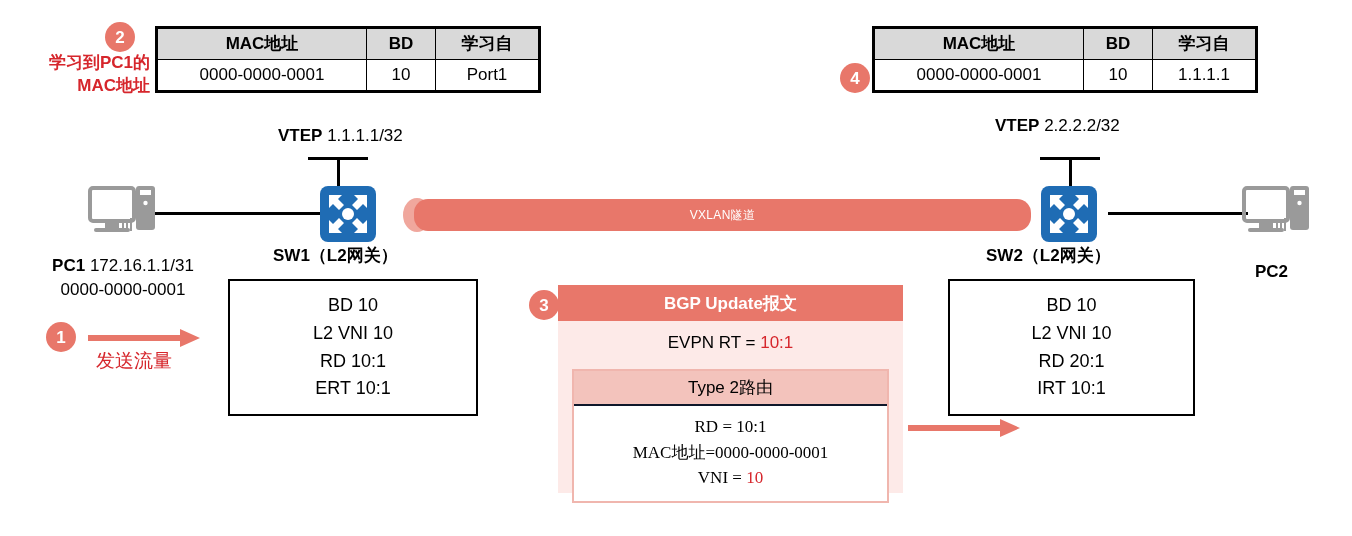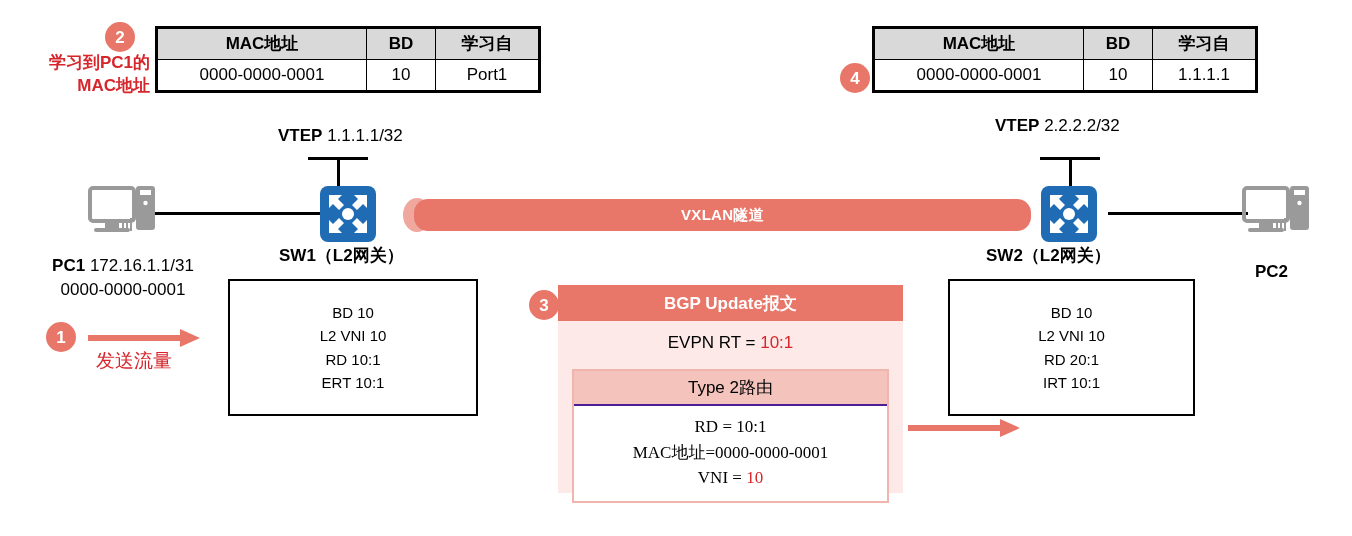--- a/index.html
+++ b/index.html
@@ -61,32 +61,32 @@
   .dev-label{font-size:17px;font-weight:bold;white-space:nowrap;}
   .pc-label{font-size:17px;white-space:nowrap;line-height:1.4;text-align:center;}
   .pc-label b{font-weight:bold;}
 
   
   .tunnel{
     background:#e8776a;border-radius:14px;
     display:flex;align-items:center;justify-content:center;
   }
   .tunnel-label{
-    color:#fff;font-size:15px;font-weight:bold;letter-spacing:.3px;
+    color:#fff;font-size:12px;font-weight:normal;letter-spacing:.3px;
   }
   .tunnel-cap{
     background:#f0a79d;border-radius:50%;
   }
 
   
   .cfg-box{
     border:2px solid #000;background:#fff;
     display:flex;flex-direction:column;
     align-items:center;justify-content:center;
-    font-size:15px;line-height:1.55;
+    font-size:18px;line-height:1.55;
   }
 
   
   .bgp-panel{background:#fdeae8;}
   .bgp-header{
     background:#e8776a;color:#fff;
     font-size:17px;font-weight:bold;
     display:flex;align-items:center;justify-content:center;
     height:36px;
   }
@@ -97,21 +97,21 @@
   .val-red{color:#d6262c;}
   .type2{
     border:2px solid #f0b6ae;
     margin:0 14px;
     background:#fff;
   }
   .type2-head{
     background:#f3c3bc;
     text-align:center;font-size:17px;
     padding:5px 0;
-    border-bottom:2px solid #4c1d95;
+    border-bottom:2px solid #0f172a;
   }
   .type2-body{
     text-align:center;font-size:17px;
     padding:8px 0 10px 0;line-height:1.5;
     background:#fff;
     font-family:Liberation Serif, serif;
   }
 </style>
 </head>
 <body>
@@ -160,21 +160,21 @@
     <circle cx="28" cy="28" r="6" fill="#fff"></circle>
     <g fill="#fff">
       <path d="M9 9 L22 9 L18 13 L24 19 L19 24 L13 18 L9 22 Z"></path>
       <path d="M47 9 L47 22 L43 18 L37 24 L32 19 L38 13 L34 9 Z"></path>
       <path d="M9 47 L9 34 L13 38 L19 32 L24 37 L18 43 L22 47 Z"></path>
       <path d="M47 47 L34 47 L38 43 L32 37 L37 32 L43 38 L47 34 Z"></path>
     </g>
   </svg>
 </div>
 
-<div class="abs dev-label" style="left:279px;top:244px;">SW1（L2网关）</div>
+<div class="abs dev-label" style="left:273px;top:244px;">SW1（L2网关）</div>
 
 <div class="abs" style="left:88px;top:184px;">
   <svg class="pc-icon" viewBox="0 0 70 58">
     <rect x="2" y="4" width="44" height="33" rx="3" fill="none" stroke="#9a9a9a" stroke-width="4"></rect>
     <rect x="8" y="10" width="32" height="21" fill="#ffffff"></rect>
     <rect x="17" y="38" width="14" height="6" fill="#9a9a9a"></rect>
     <rect x="6" y="44" width="36" height="4" rx="2" fill="#9a9a9a"></rect>
     <rect x="48" y="2" width="19" height="44" rx="3" fill="#9a9a9a"></rect>
     <rect x="52" y="6" width="11" height="5" fill="#ffffff"></rect>
     <circle cx="57.5" cy="19" r="2.2" fill="#ffffff"></circle>

